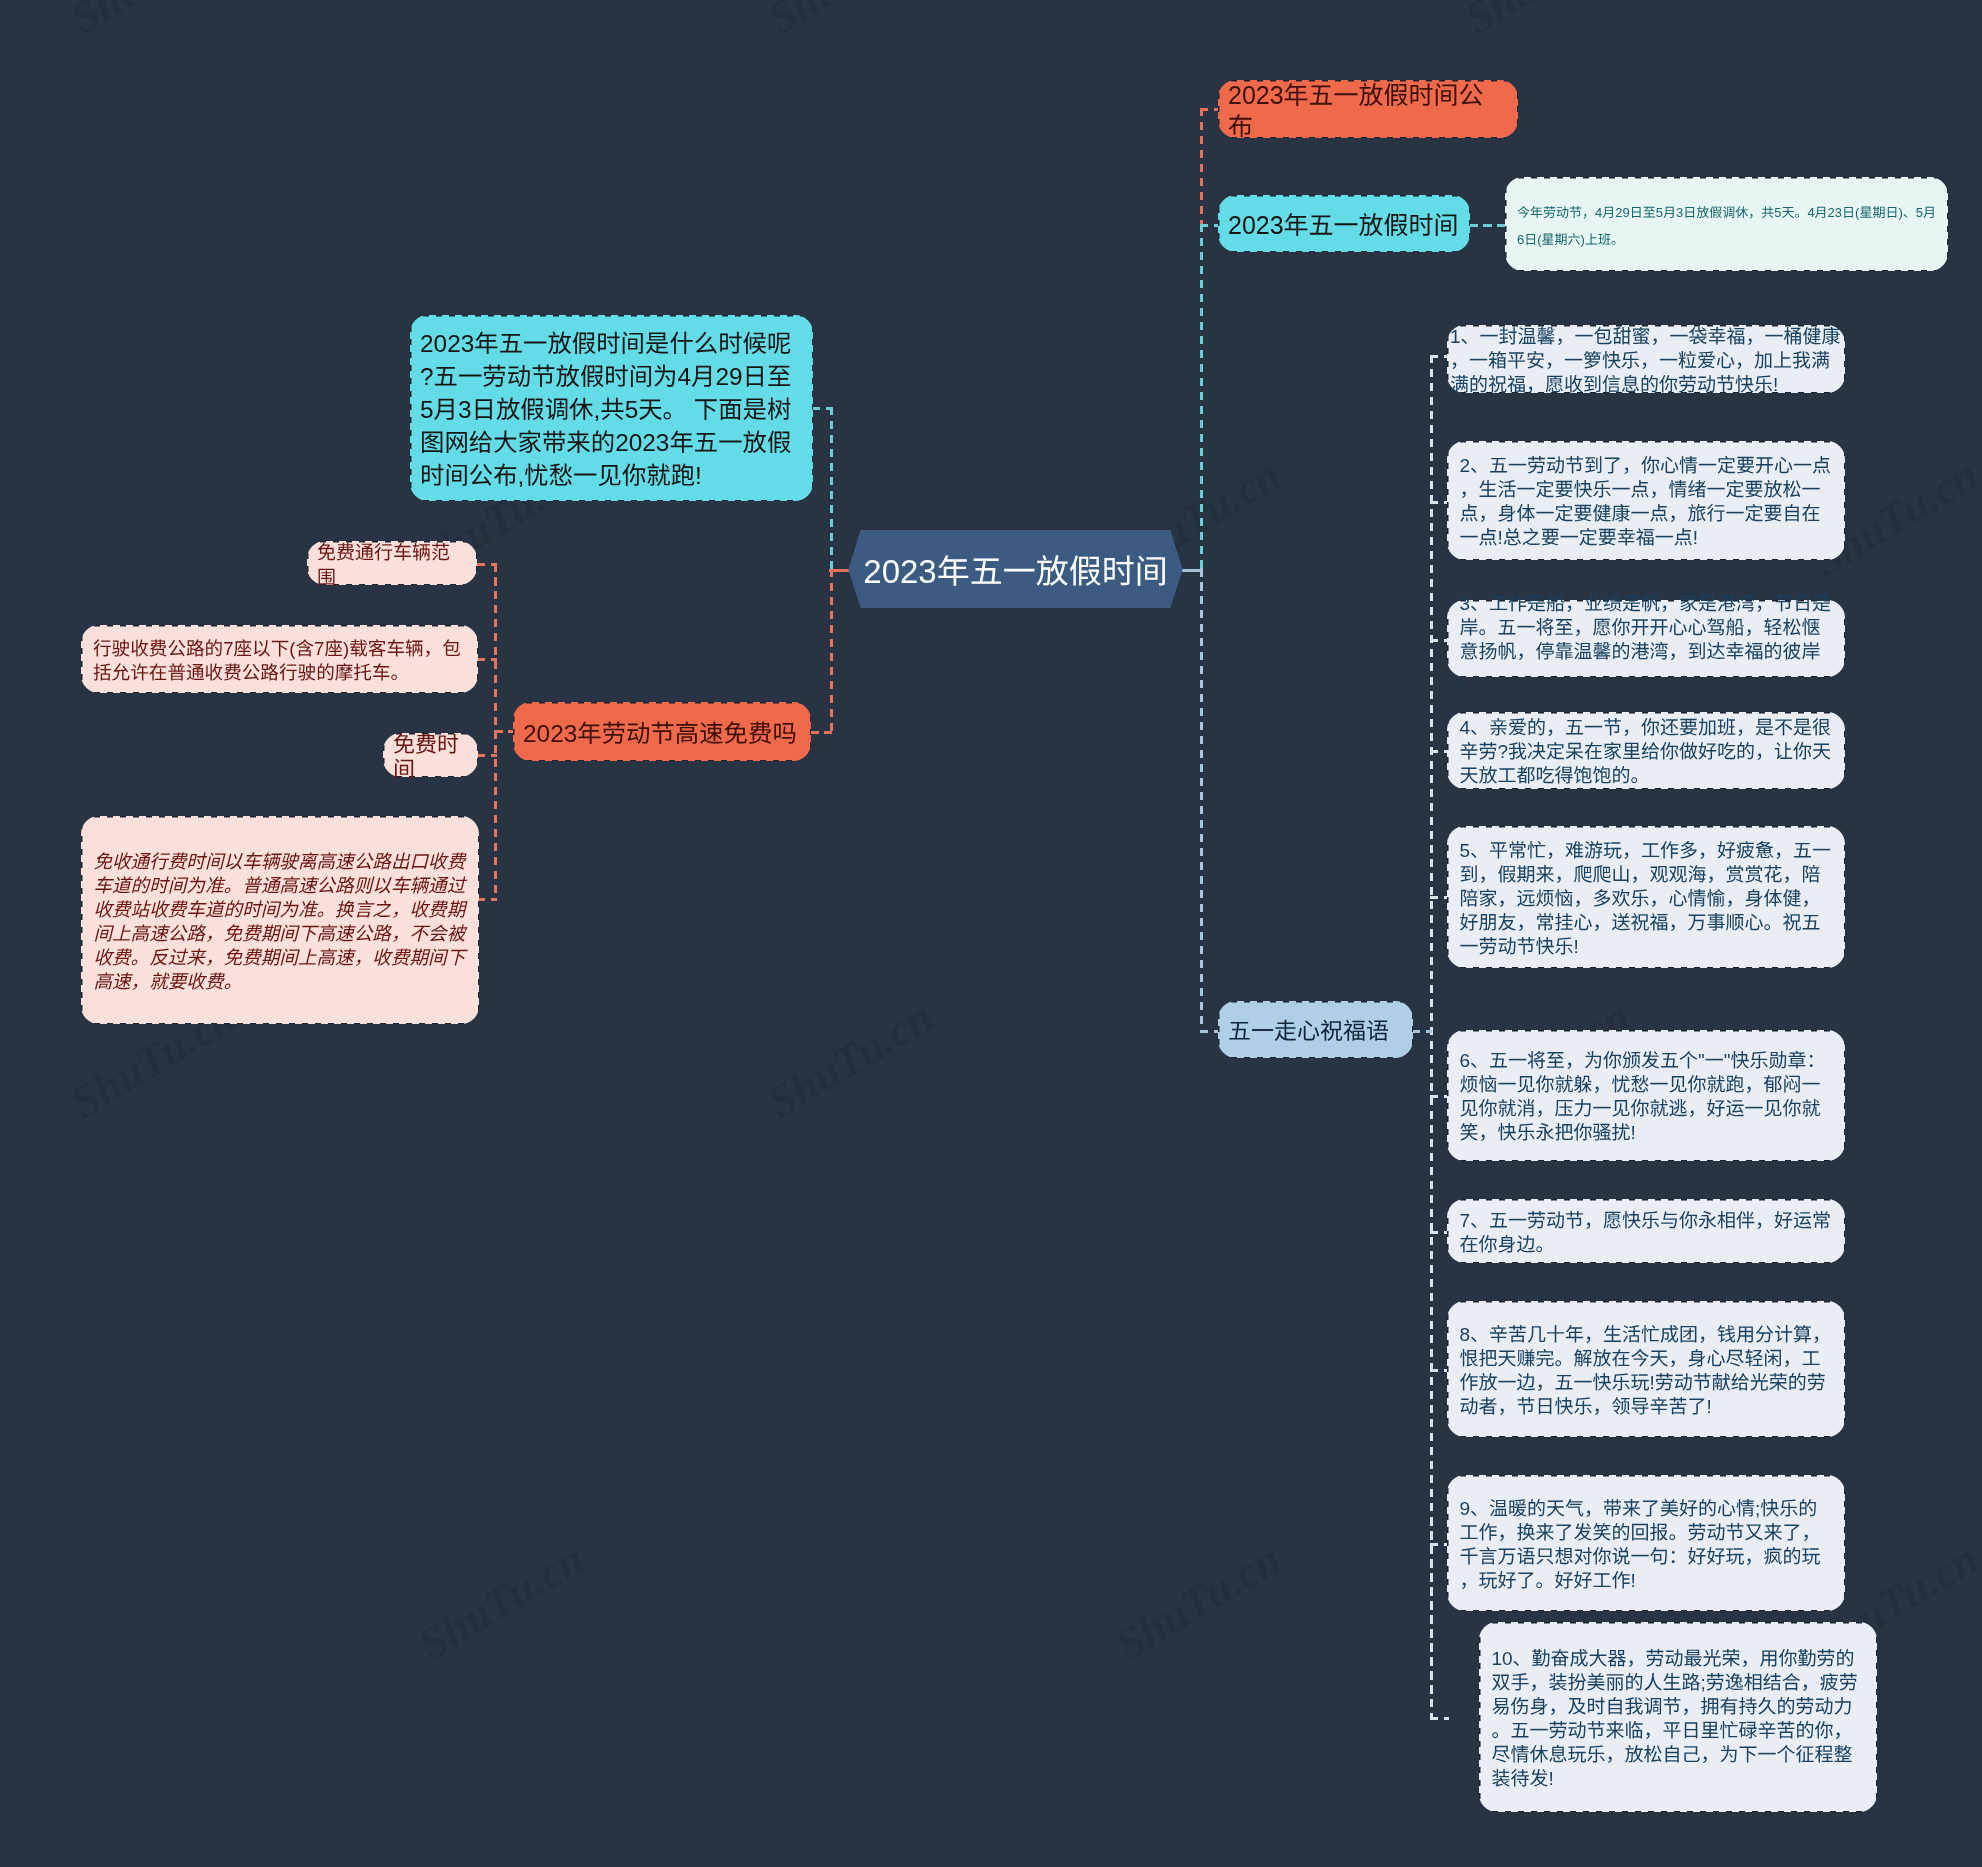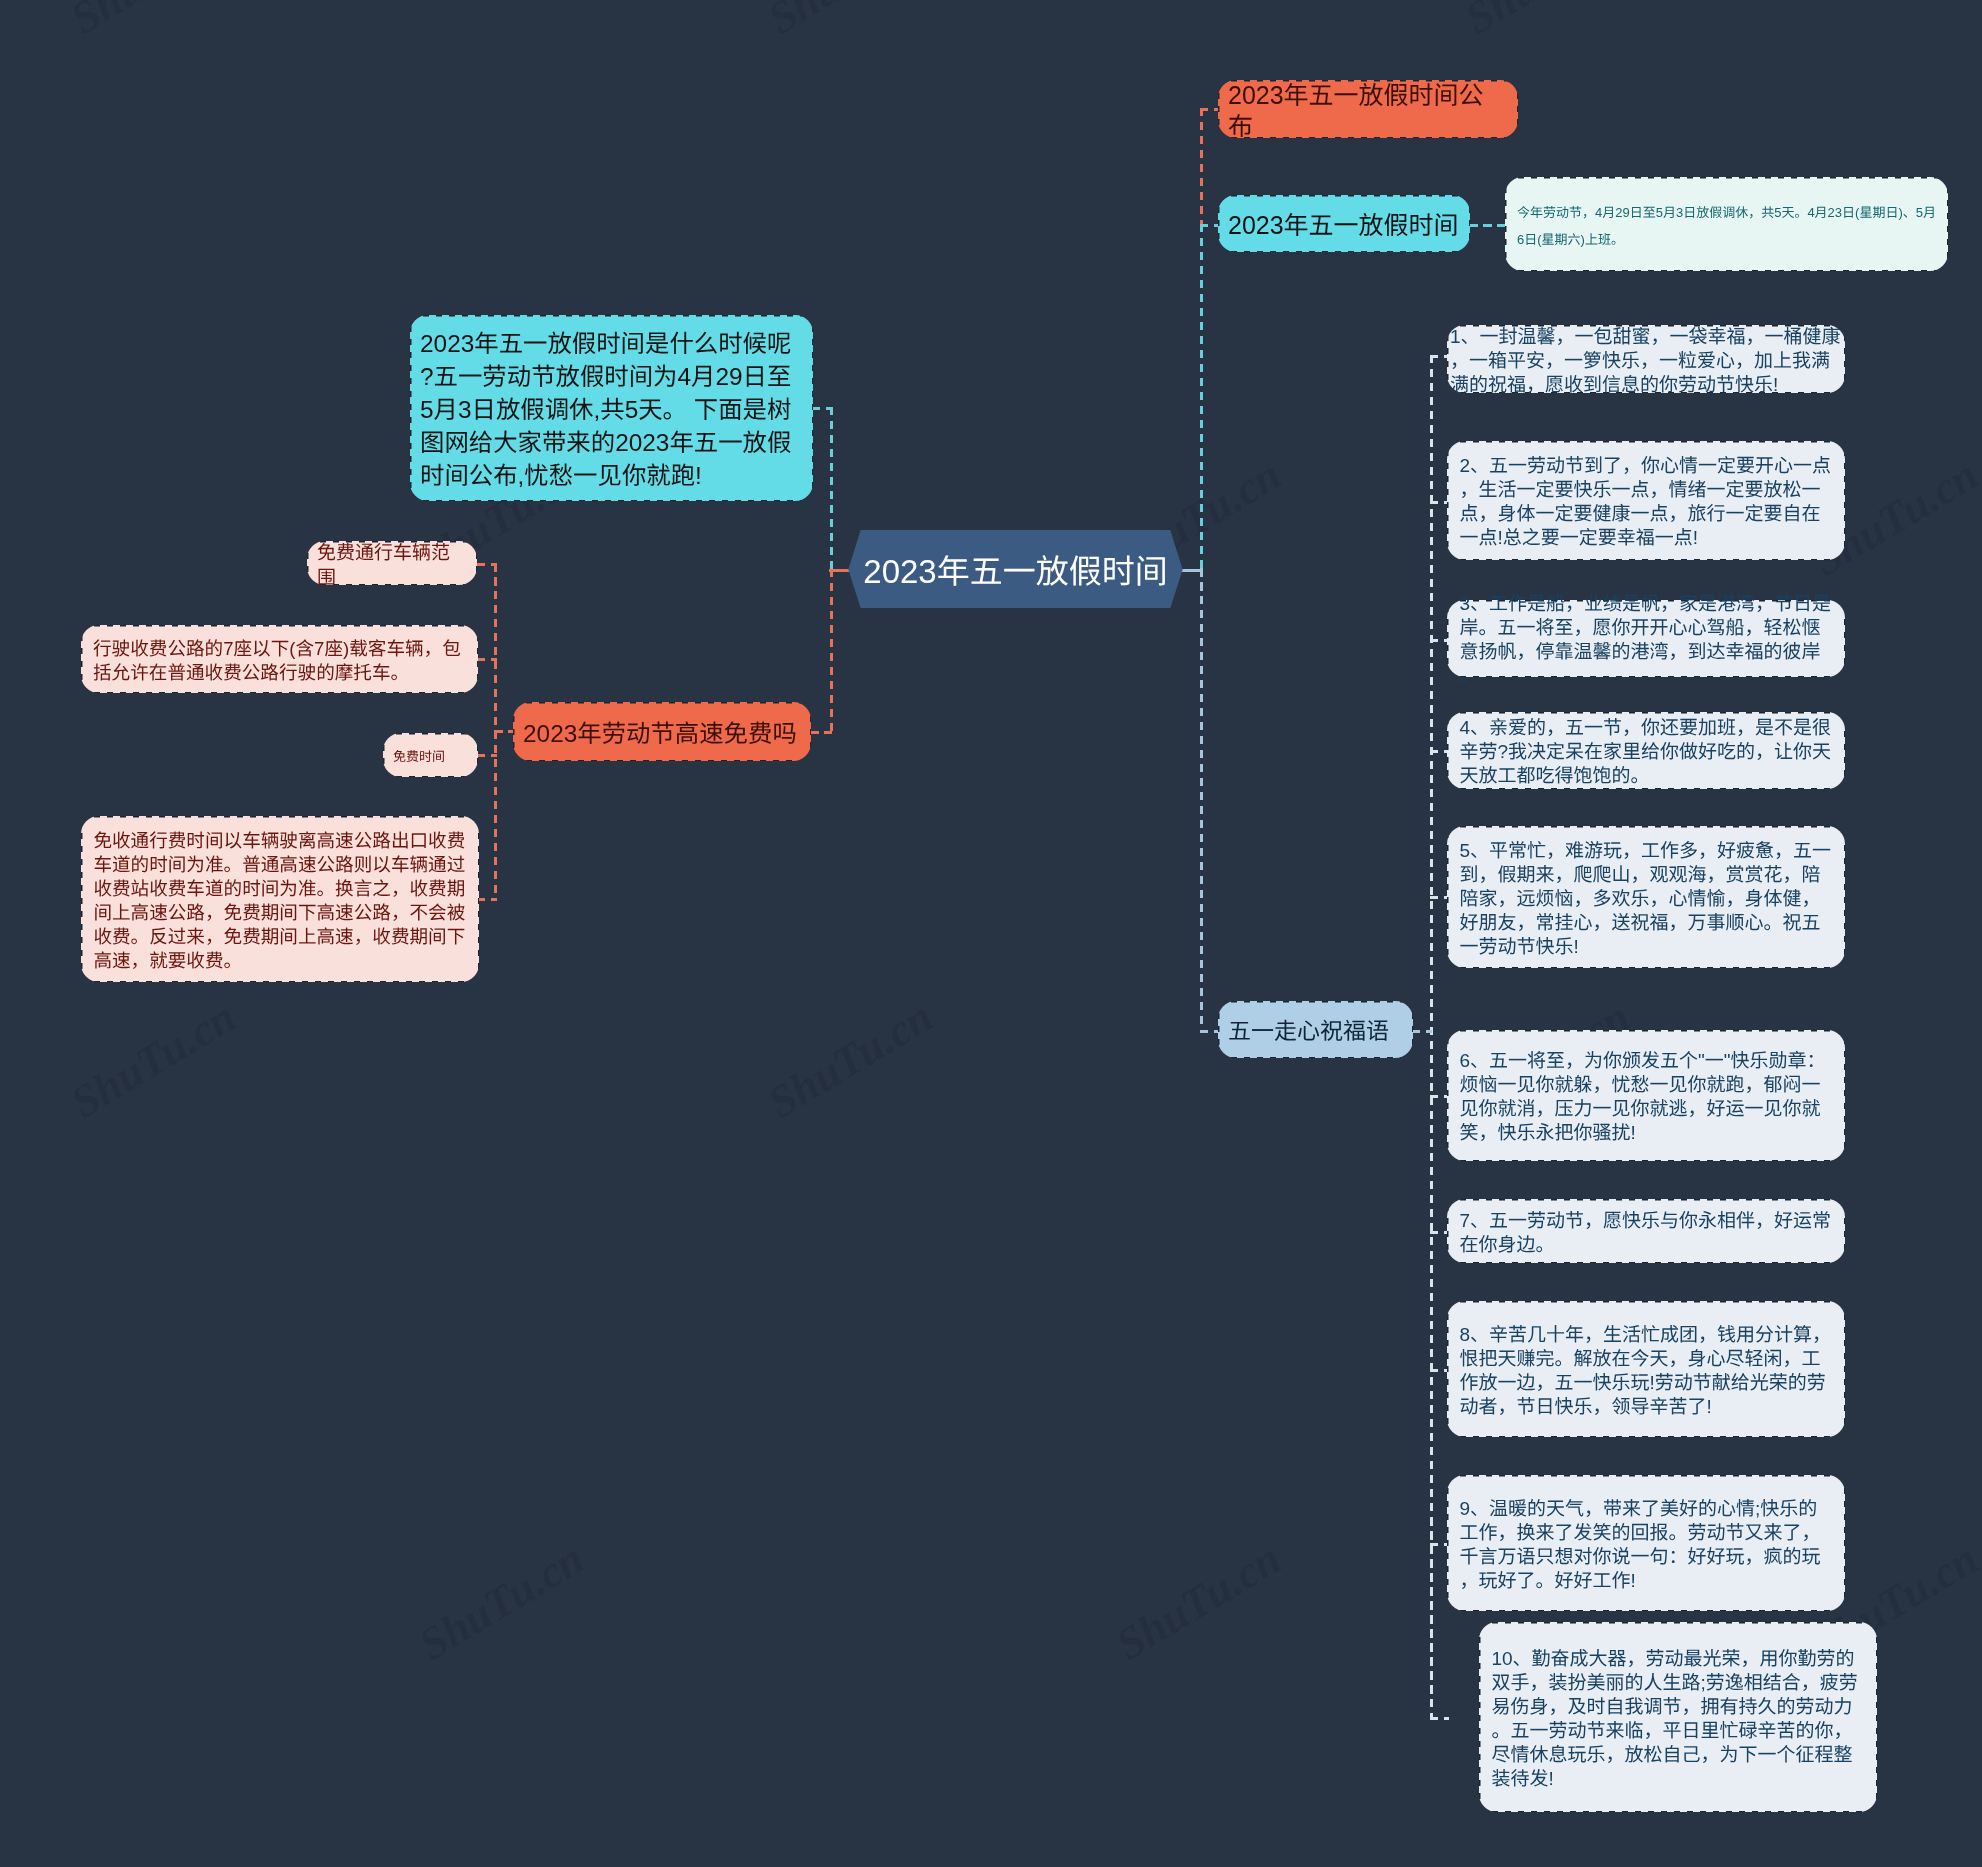--- a/index.html
+++ b/index.html
@@ -107,24 +107,24 @@
       </div>
 <div class="node" style="left:513px;top:702px;width:298px;height:59px;background-color:#ee6a4b;color:#3d0f09;font-size:24.4px;line-height:31px;padding:0 10px;">
         <span>2023年劳动节高速免费吗</span>
       </div>
 <div class="node" style="left:307px;top:541px;width:170px;height:44px;background-color:#fae0da;color:#6b1510;font-size:19px;line-height:25px;padding:0 10px;">
         <span>免费通行车辆范围</span>
       </div>
 <div class="node" style="left:81px;top:625px;width:397px;height:68px;background-color:#fae0da;color:#6b1510;font-size:18.6px;line-height:24px;padding:0 12px;">
         <span>行驶收费公路的7座以下(含7座)载客车辆，包括允许在普通收费公路行驶的摩托车。</span>
       </div>
-<div class="node" style="left:383px;top:733px;width:95px;height:44px;background-color:#fae0da;color:#6b1510;font-size:13px;line-height:25px;padding:0 10px;">
+<div class="node" style="left:383px;top:733px;width:95px;height:44px;background-color:#fae0da;color:#6b1510;font-size:22px;line-height:25px;padding:0 10px;">
         <span>免费时间</span>
       </div>
-<div class="node" style="left:81px;top:816px;width:398px;height:166px;background-color:#fae0da;color:#6b1510;font-size:18.6px;line-height:24px;padding:0 12.4px;">
+<div class="node" style="left:81px;top:816px;width:398px;height:208px;background-color:#fae0da;color:#6b1510;font-size:18.6px;line-height:24px;padding:0 12.4px;font-style:italic;">
         <span>免收通行费时间以车辆驶离高速公路出口收费车道的时间为准。普通高速公路则以车辆通过收费站收费车道的时间为准。换言之，收费期间上高速公路，免费期间下高速公路，不会被收费。反过来，免费期间上高速，收费期间下高速，就要收费。</span>
       </div>
 </div>
 <div class="grp">
 <div class="node" style="left:1447px;top:309px;width:398px;height:68px;background-color:#e9eef5;color:#194160;font-size:19px;line-height:24px;padding:0 3px;margin-top:16px;">
         <span>1、一封温馨，一包甜蜜，一袋幸福，一桶健康，一箱平安，一箩快乐，一粒爱心，加上我满满的祝福，愿收到信息的你劳动节快乐!</span>
       </div>
 <div class="node" style="left:1447px;top:441px;width:398px;height:119px;background-color:#e9eef5;color:#194160;font-size:19px;line-height:24px;padding:0 12.4px;">
         <span>2、五一劳动节到了，你心情一定要开心一点，生活一定要快乐一点，情绪一定要放松一点，身体一定要健康一点，旅行一定要自在一点!总之要一定要幸福一点!</span>
       </div>

